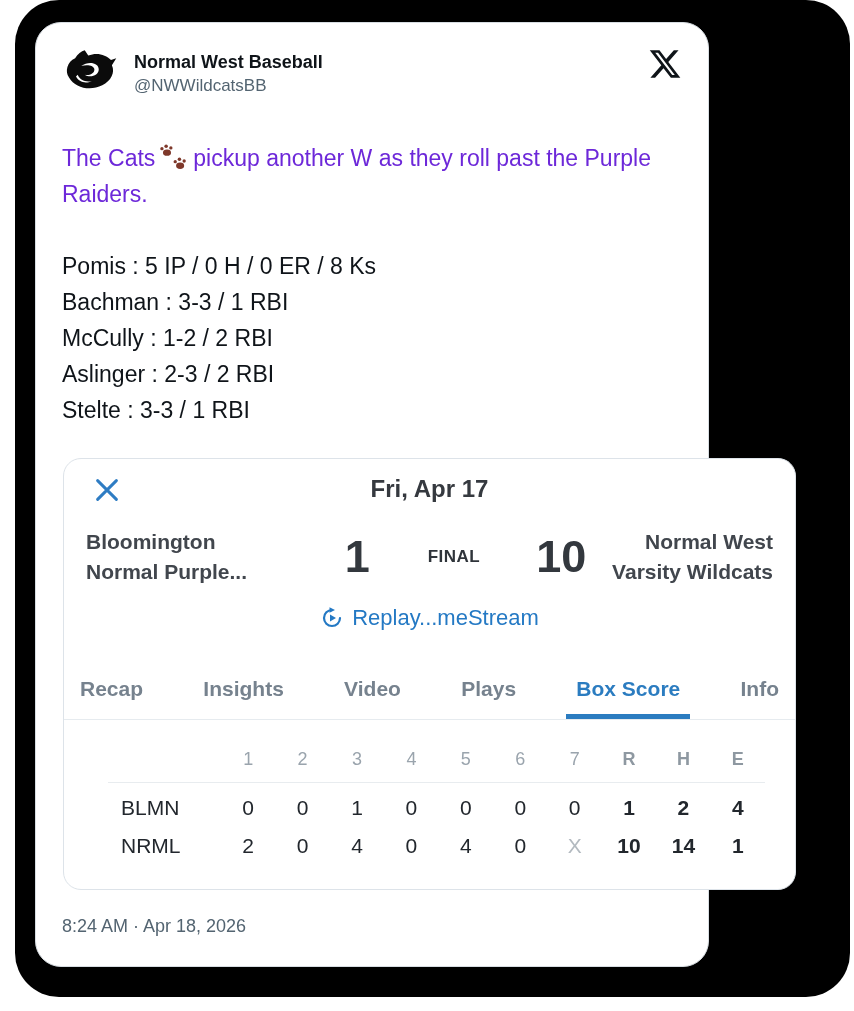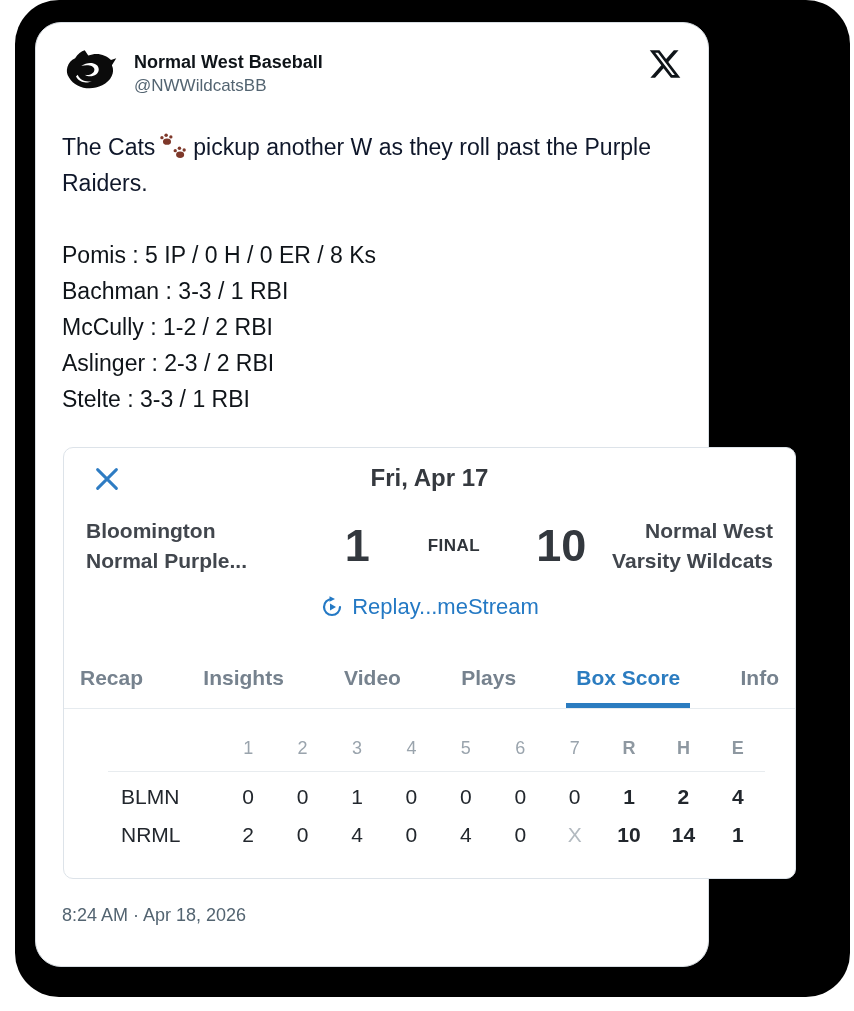--- a/index.html
+++ b/index.html
@@ -28,34 +28,34 @@
   }
   
   .card-header { display: flex; align-items: flex-start; }
   .avatar { width: 56px; height: 52px; flex: 0 0 auto; cursor: pointer; }
   .author-block { margin-left: 16px; padding-top: 3px; }
   .author-name { font-size: 18px; font-weight: 700; color: #0f1419; line-height: 24px; cursor: pointer; }
   .author-handle { font-size: 17px; color: #536471; line-height: 24px; cursor: pointer; }
   .x-logo { margin-left: auto; width: 34px; height: 34px; cursor: pointer; }
   
   .tweet-text {
-    margin-top: 30px;
+    margin-top: 41px;
     font-size: 23px;
-    color: #0f172a;
+    color: #6d28d9;
     line-height: 36px;
   }
   .paw-emoji { width: 30px; height: 28px; vertical-align: -5px; margin: 0 4px; }
   .stats-block { margin-top: 36px; }
   .stat-line { font-size: 23px; color: #0f1419; line-height: 36px; }
   
   .widget {
     margin: 30px 0 0 1px;
     width: 733px;
     border: 1px solid #dde3e9;
-    border-radius: 10px;
+    border-radius: 18px;
     background: #ffffff;
     padding-bottom: 24px;
   }
   .widget-header {
     position: relative;
     height: 60px;
     display: flex; align-items: center; justify-content: center;
   }
   .widget-date { font-size: 24px; font-weight: 700; color: #35393f; }
   .close-btn {

